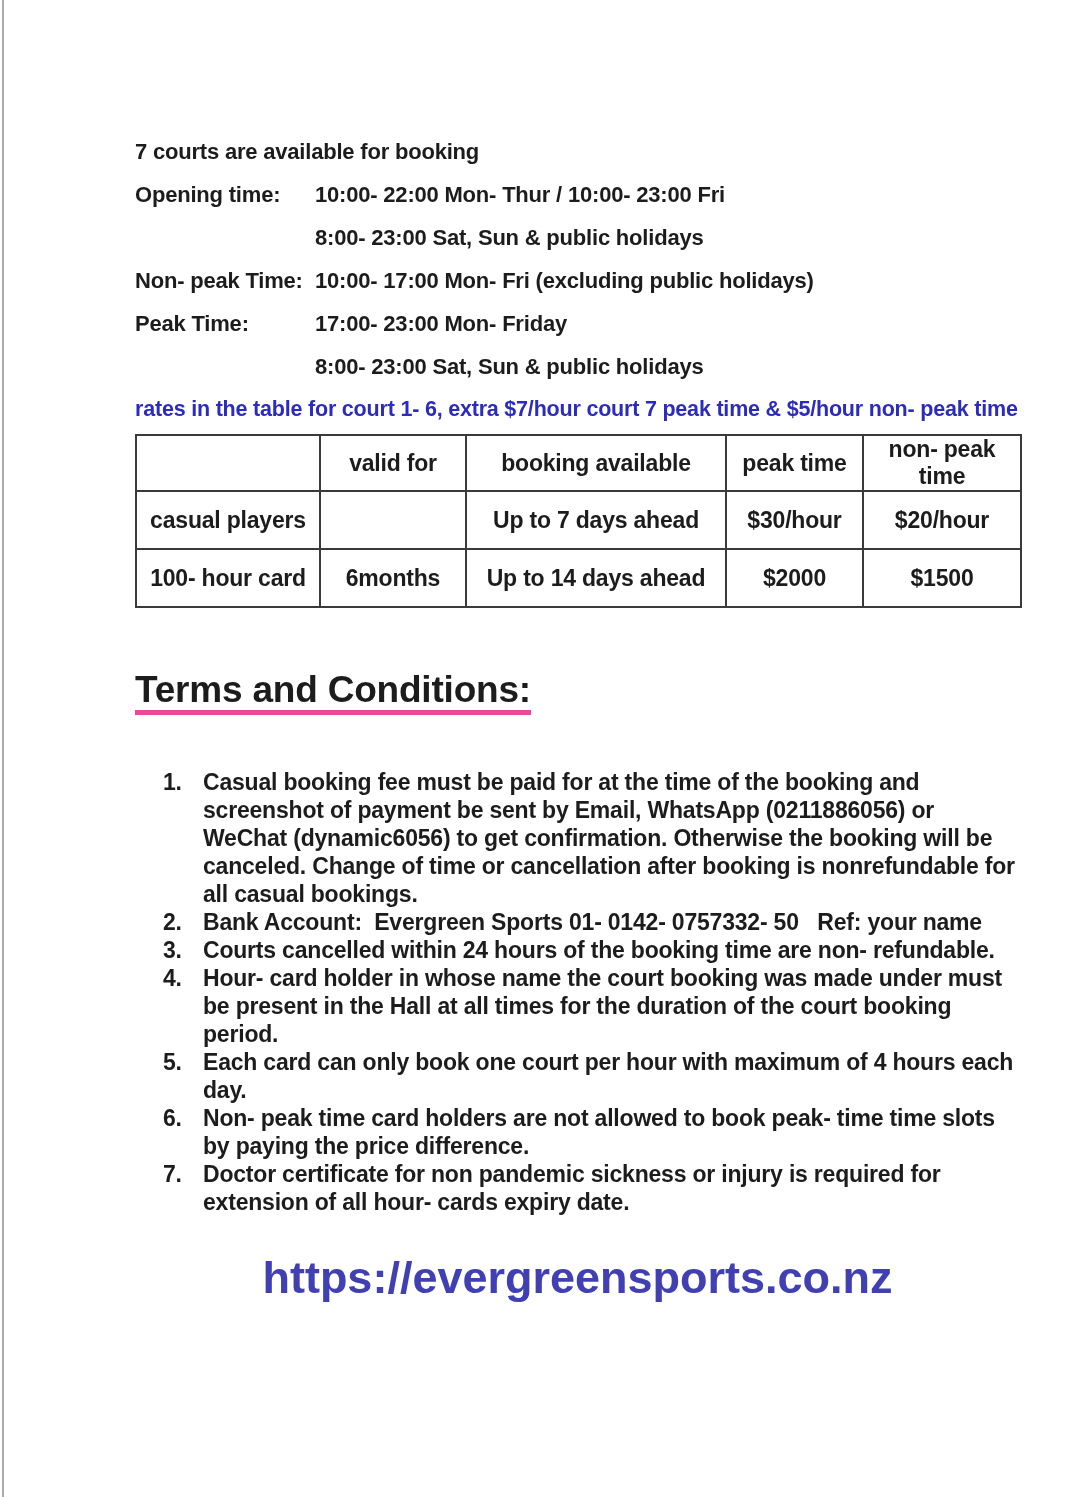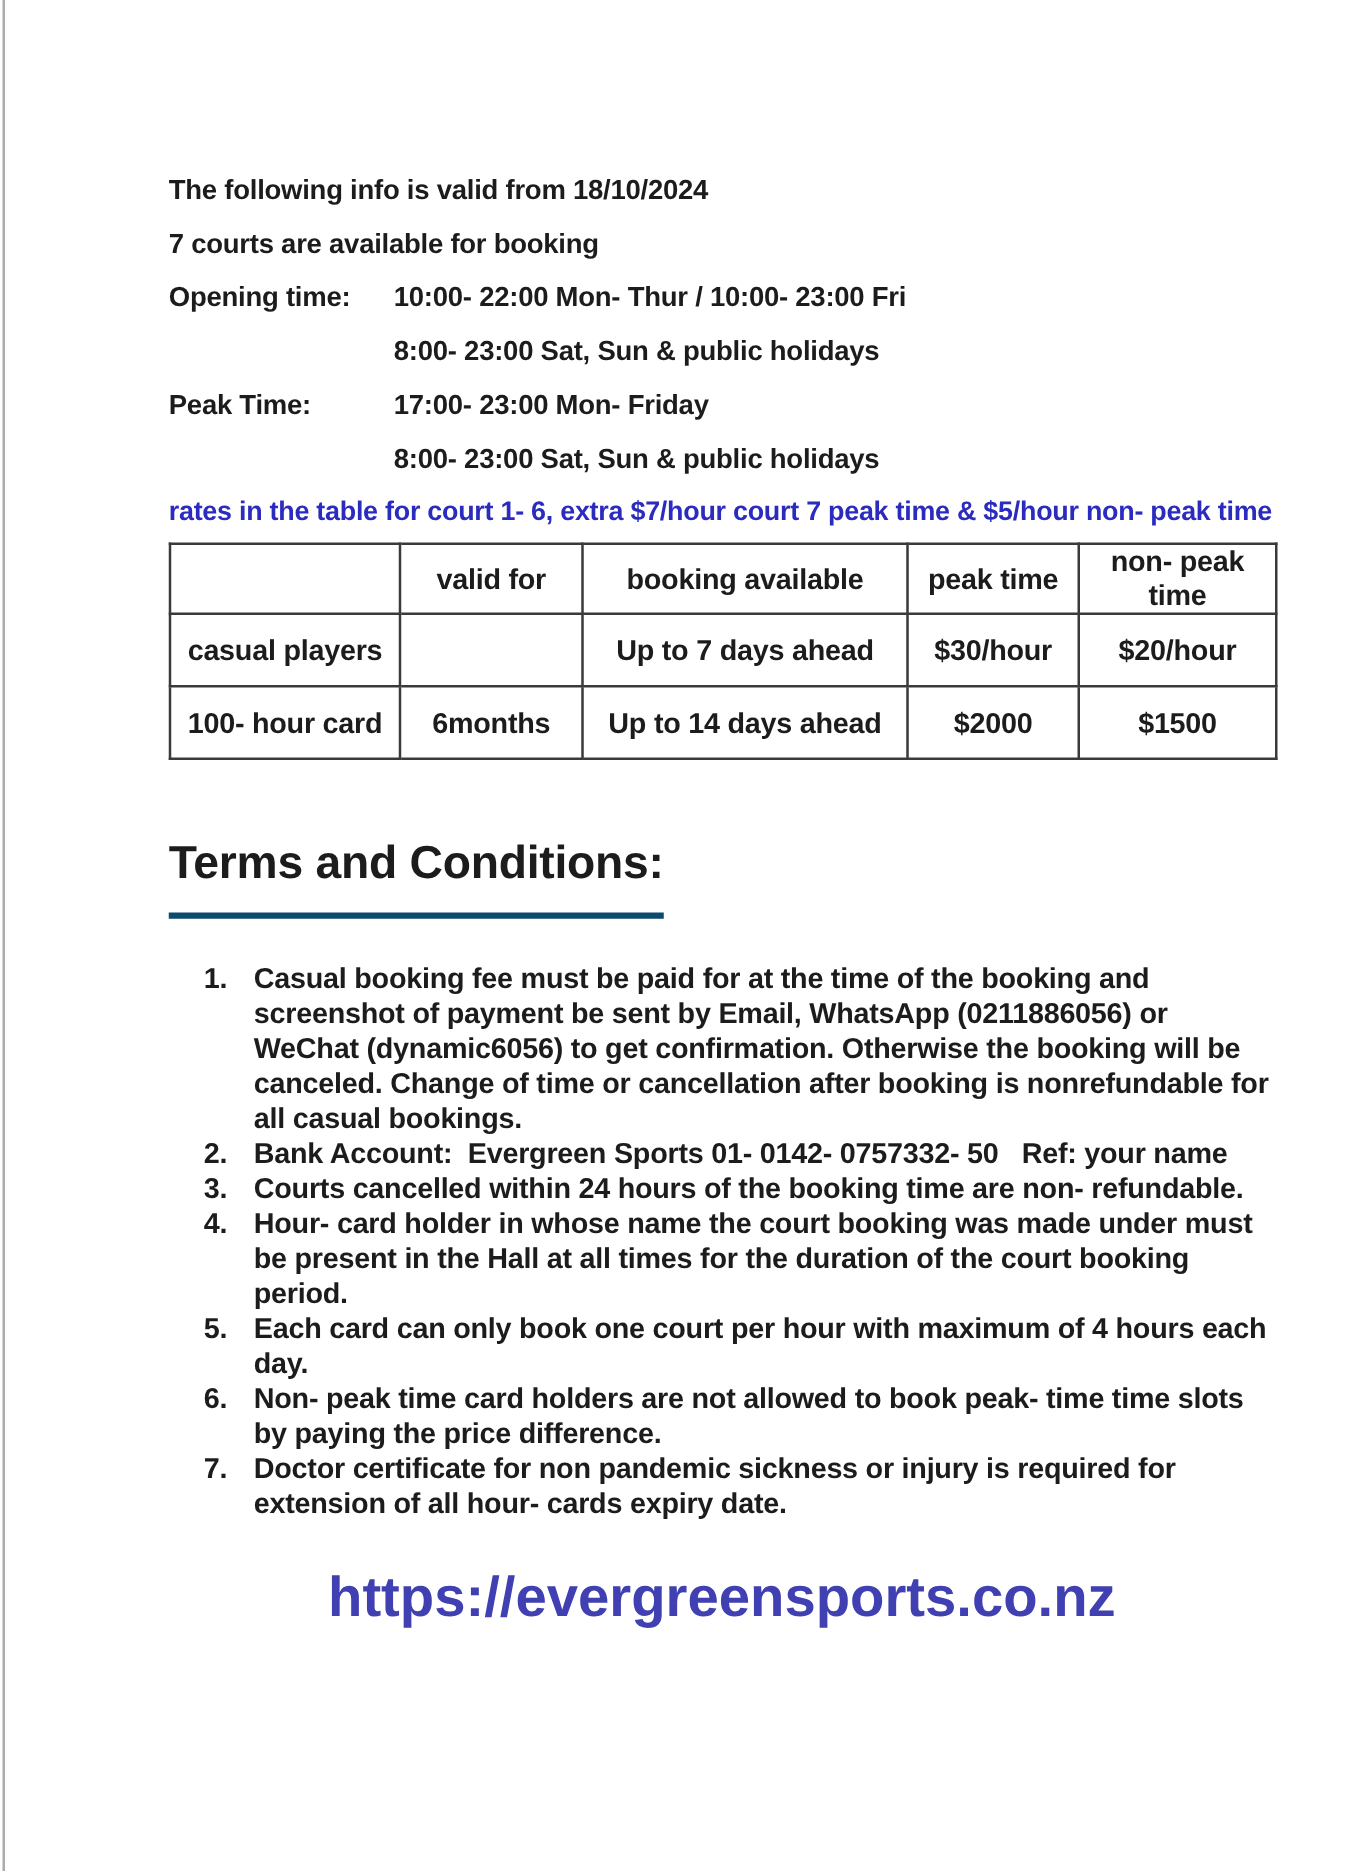--- a/index.html
+++ b/index.html
@@ -63,22 +63,22 @@
   }
   table.rates thead tr { height: 50px; }
   table.rates tbody tr { height: 58px; }
   .terms-heading {
     margin: 60px 0 0 0;
     font-size: 37px;
     line-height: 44px;
     font-weight: 700;
   }
   .terms-heading .underline {
-    border-bottom: 5px solid #0c4a6e;
-    padding-bottom: 20px;
+    border-bottom: 5px solid #ec4899;
+    padding-bottom: 0;
   }
   .terms-list {
     margin: 56px 0 0 0;
     padding: 0;
     list-style: none;
   }
   .terms-list li {
     display: flex;
     font-size: 23px;
     line-height: 28px;
@@ -101,28 +101,30 @@
   }
 </style>
 </head>
 <body>
 
 <div class="page">
   <div class="page-edge"></div>
 
   <div class="content">
 
-    <p class="info-line">The following info is valid from 18/10/2024</p>
     <p class="info-line">7 courts are available for booking</p>
 
     <div class="sched-line">
       <span class="sched-label">Opening time:</span><span class="sched-value">10:00- 22:00 Mon- Thur / 10:00- 23:00 Fri</span>
     </div>
     <div class="sched-line">
       <span class="sched-label"></span><span class="sched-value">8:00- 23:00 Sat, Sun &amp; public holidays</span>
+    </div>
+    <div class="sched-line">
+      <span class="sched-label">Non- peak Time:</span><span class="sched-value">10:00- 17:00 Mon- Fri (excluding public holidays)</span>
     </div>
     <div class="sched-line">
       <span class="sched-label">Peak Time:</span><span class="sched-value">17:00- 23:00 Mon- Friday</span>
     </div>
     <div class="sched-line">
       <span class="sched-label"></span><span class="sched-value">8:00- 23:00 Sat, Sun &amp; public holidays</span>
     </div>
 
     <p class="rates-note">rates in the table for court 1- 6, extra $7/hour court 7 peak time &amp; $5/hour non- peak time</p>
 

